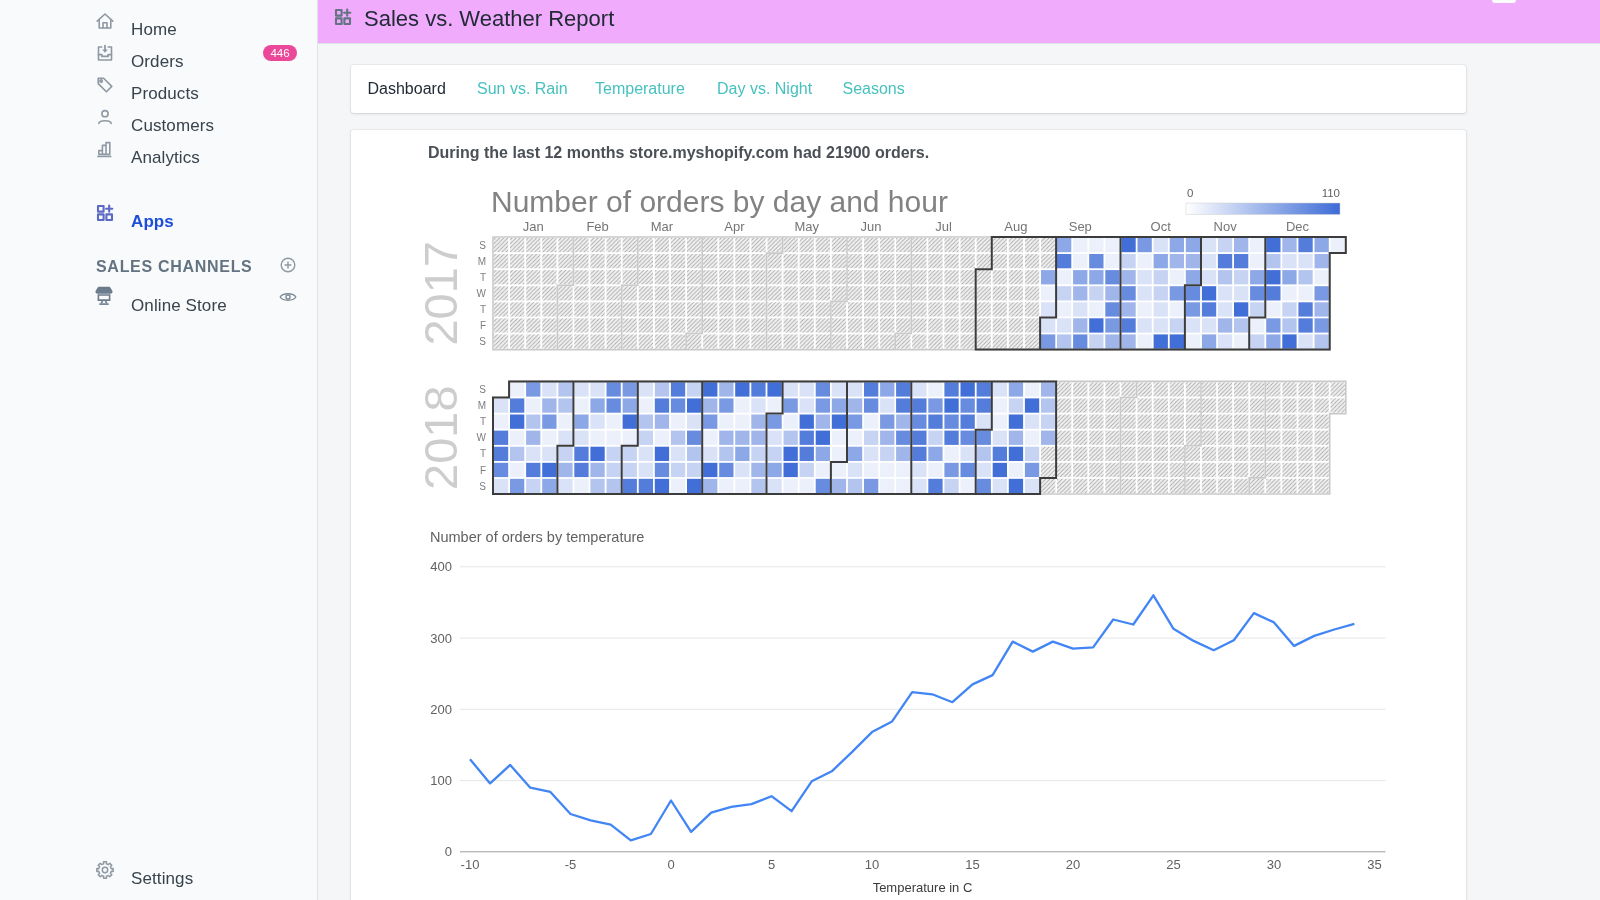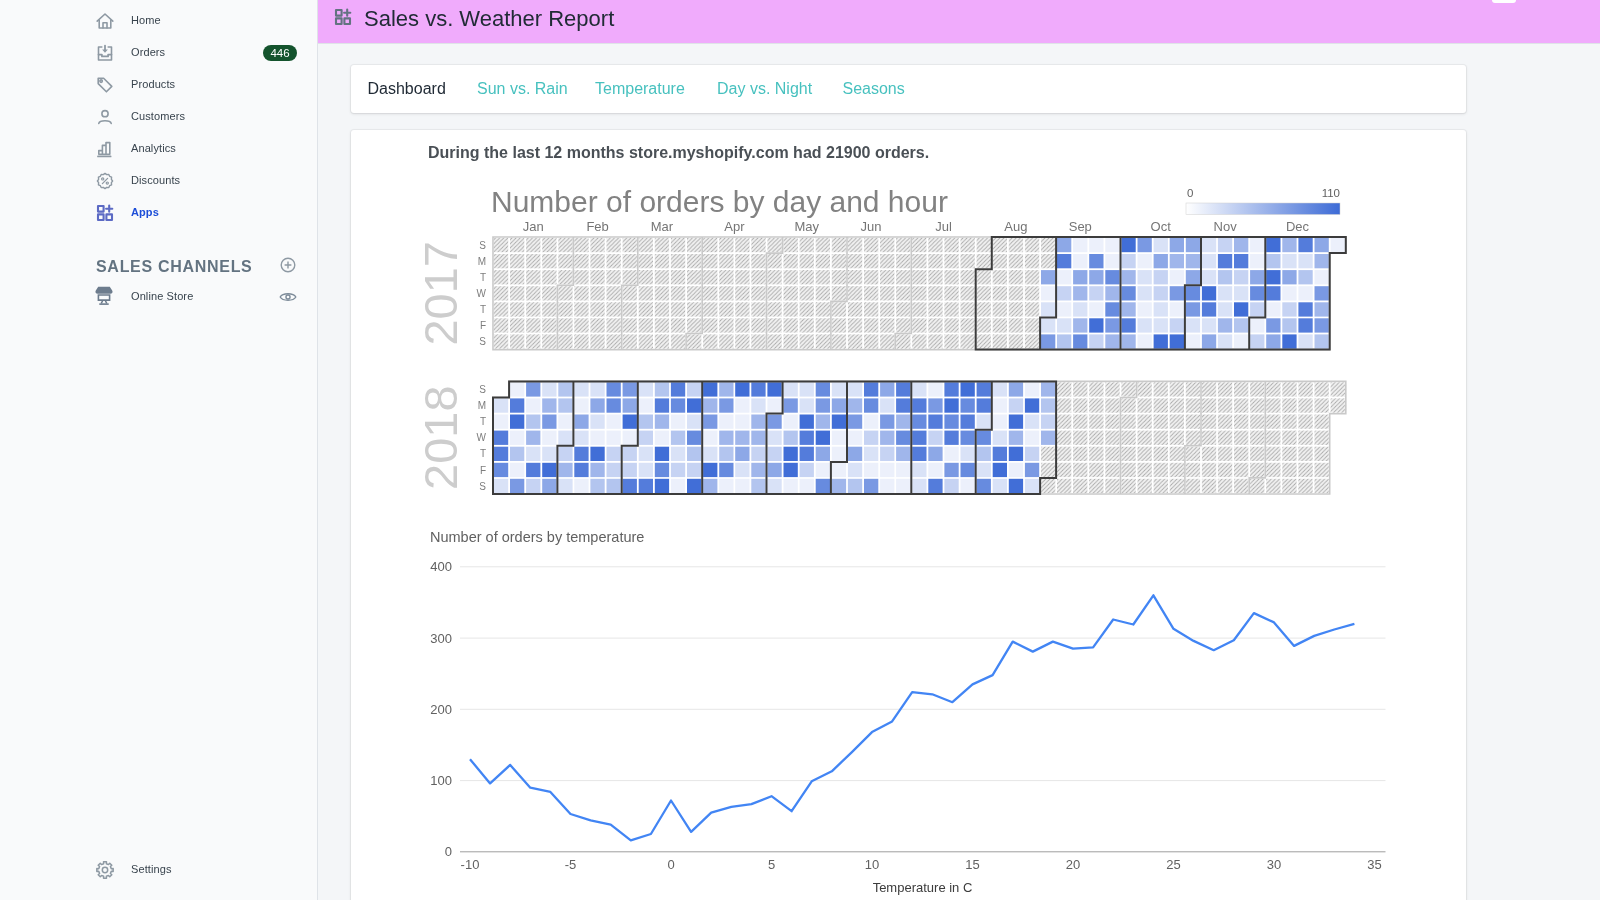--- a/index.html
+++ b/index.html
@@ -1,21 +1,21 @@
 <!DOCTYPE html>
 <html><head><meta charset="utf-8">
 <style>
 *{margin:0;padding:0;box-sizing:border-box}
 html,body{width:1600px;height:900px;overflow:hidden;font-family:"Liberation Sans",sans-serif;background:#f4f6f8}
 #sidebar{position:absolute;left:0;top:0;width:318px;height:900px;background:#f9fafb;border-right:1px solid #dfe3e8}
 .nitem{position:absolute;left:0;width:100%;height:32px}
 .nic{position:absolute;left:95px;top:6px}
-.ntx{position:absolute;left:131px;top:9px;font-size:11px;color:#38434d;letter-spacing:.1px}
+.ntx{position:absolute;left:131px;top:15px;font-size:17px;color:#38434d;letter-spacing:.1px}
 .nitem.active .ntx{color:#1d4ed8;font-weight:bold}
-.badge{position:absolute;left:263px;top:8px;width:34px;height:16px;background:#14532d;border-radius:8.5px;color:#fff;font-size:11.5px;text-align:center;line-height:16px}
+.badge{position:absolute;left:263px;top:8px;width:34px;height:16px;background:#ec4899;border-radius:8.5px;color:#fff;font-size:11.5px;text-align:center;line-height:16px}
 #sc-head{position:absolute;left:96px;top:258px;font-size:16px;font-weight:bold;color:#637381;letter-spacing:.7px}
 #sc-plus{position:absolute;left:280px;top:257px}
 #online{position:absolute;left:0;top:281px;width:100%;height:32px}
 #online .nic{left:94px;top:5px}
 #settings{position:absolute;left:0;top:854px;width:100%;height:32px}
 #eye{position:absolute;left:279px;top:290px}
 #header{position:absolute;left:318px;top:0;width:1282px;height:44px;background:#f0abfc;border-bottom:1px solid #dfe3e8}
 #header .hic{position:absolute;left:15px;top:7px}
 #htitle{position:absolute;left:46px;top:6px;font-size:22px;color:#212b36}
 #toppill{position:absolute;left:1174px;top:-3px;width:24px;height:6px;background:#fff;border-radius:3px}
@@ -924,29 +924,20 @@
         </svg></span>
       <span class="ntx">Customers</span>
     </div>
     <div class="nitem" style="top:133px">
       <span class="nic"><svg width="20" height="20" viewBox="0 0 20 20" fill="none" stroke="#8e99a3" stroke-width="1.6" stroke-linejoin="round" stroke-linecap="round">
           <path d="M3.8,15.2V11.6H7.4V15.2M7.4,15.2V6.4H11V15.2M11,15.2V3.6H14.8V15.2H3.8"></path>
           <path d="M3,17.4H15.6" stroke-width="1.8"></path>
         </svg></span>
       <span class="ntx">Analytics</span>
     </div>
-    <div class="nitem" style="top:165px">
-      <span class="nic"><svg width="20" height="20" viewBox="0 0 20 20" fill="none" stroke="#8e99a3" stroke-width="1.6" stroke-linejoin="round" stroke-linecap="round">
-          <path d="M17.60,10.00L16.38,11.71L16.58,13.80L14.67,14.67L13.80,16.58L11.71,16.38L10.00,17.60L8.29,16.38L6.20,16.58L5.33,14.67L3.42,13.80L3.62,11.71L2.40,10.00L3.62,8.29L3.42,6.20L5.33,5.33L6.20,3.42L8.29,3.62L10.00,2.40L11.71,3.62L13.80,3.42L14.67,5.33L16.58,6.20L16.38,8.29L17.60,10.00Z" stroke-width="1.4"></path>
-          <path d="M7.4,12.6 12.6,7.4" stroke-width="1.3"></path>
-          <circle cx="7.7" cy="7.9" r="1.1" stroke-width="1.2"></circle>
-          <circle cx="12.3" cy="12.1" r="1.1" stroke-width="1.2"></circle>
-        </svg></span>
-      <span class="ntx">Discounts</span>
-    </div>
     <div class="nitem active" style="top:197px">
       <span class="nic"><svg width="20" height="20" viewBox="0 0 20 20" fill="none" stroke="#5c6ac4" stroke-width="2.1" stroke-linejoin="round" stroke-linecap="round">
           <rect x="3" y="3" width="5.6" height="5.6"></rect>
           <rect x="3" y="11.4" width="5.6" height="5.6"></rect>
           <rect x="11.4" y="11.4" width="5.6" height="5.6"></rect>
           <path d="M14.2,2.6V8.8M11.1,5.7H17.3"></path>
         </svg></span>
       <span class="ntx">Apps</span>
     </div>
 <div id="sc-head">SALES CHANNELS</div>

